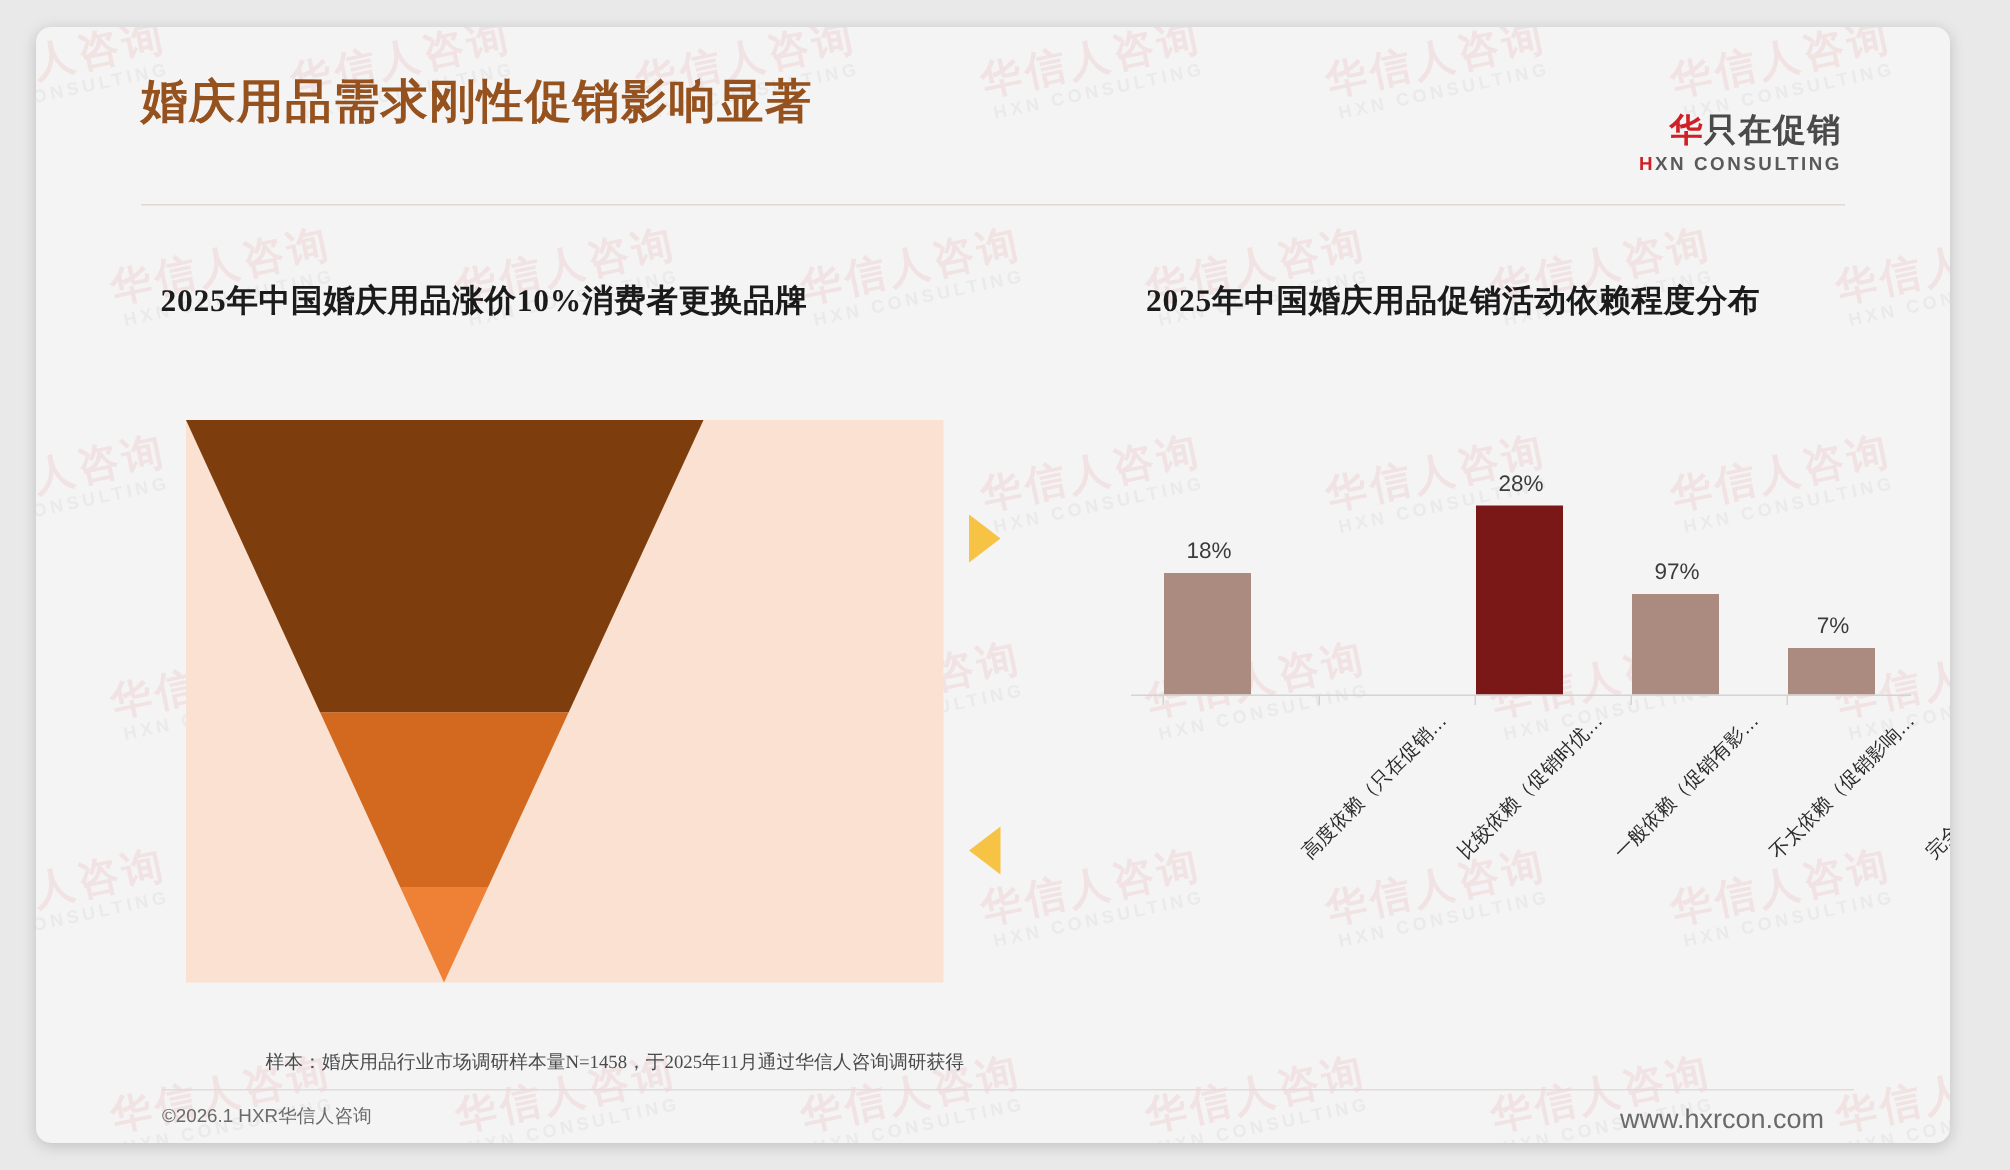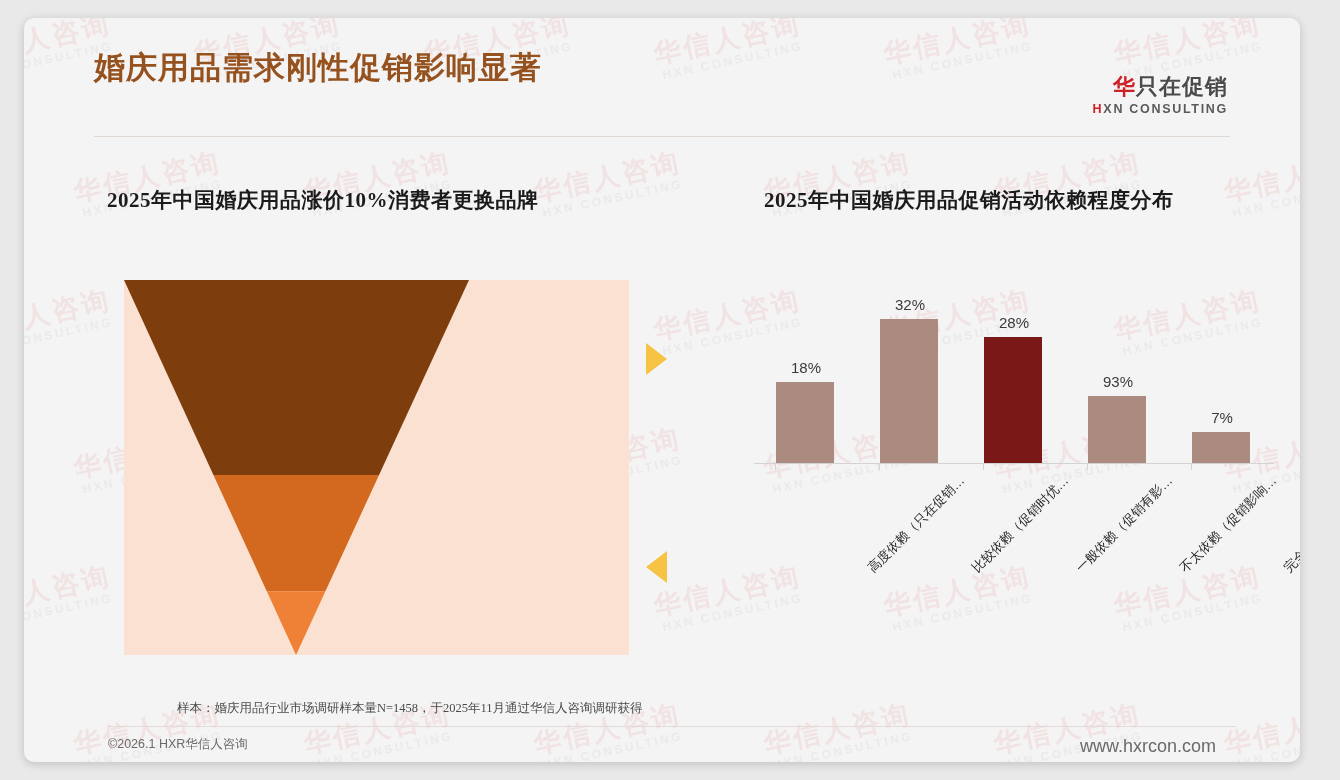--- a/index.html
+++ b/index.html
@@ -371,31 +371,27 @@
 
   <div class="tri" id="tri-right"></div>
   <div class="tri" id="tri-left"></div>
 
   <div class="bar-panel">
     <div class="plot" id="bar-plot">
         <div class="bar-col" style="left: 0px;">
           <div class="bar" style="height: 81px; background: rgb(171, 139, 128);"></div>
           <div class="bar-val" style="bottom: 87px;">18%</div>
         </div>
-        <div class="bar-col" style="left: 104px;">
-          <div class="bar" style="height: 144px; background: rgb(171, 139, 128);"></div>
-          <div class="bar-val" style="bottom: 150px;">32%</div>
-        </div>
         <div class="bar-col" style="left: 208px;">
           <div class="bar" style="height: 126px; background: rgb(122, 24, 24);"></div>
           <div class="bar-val" style="bottom: 132px;">28%</div>
         </div>
         <div class="bar-col" style="left: 312px;">
           <div class="bar" style="height: 67px; background: rgb(171, 139, 128);"></div>
-          <div class="bar-val" style="bottom: 73px;">93%</div>
+          <div class="bar-val" style="bottom: 73px;">97%</div>
         </div>
         <div class="bar-col" style="left: 416px;">
           <div class="bar" style="height: 31px; background: rgb(171, 139, 128);"></div>
           <div class="bar-val" style="bottom: 37px;">7%</div>
         </div>
       </div>
     <div class="axis-line"></div>
     <div id="tick-layer">
         <div class="tick" style="left: 51px;"></div>
         <div class="tick" style="left: 155px;"></div>

